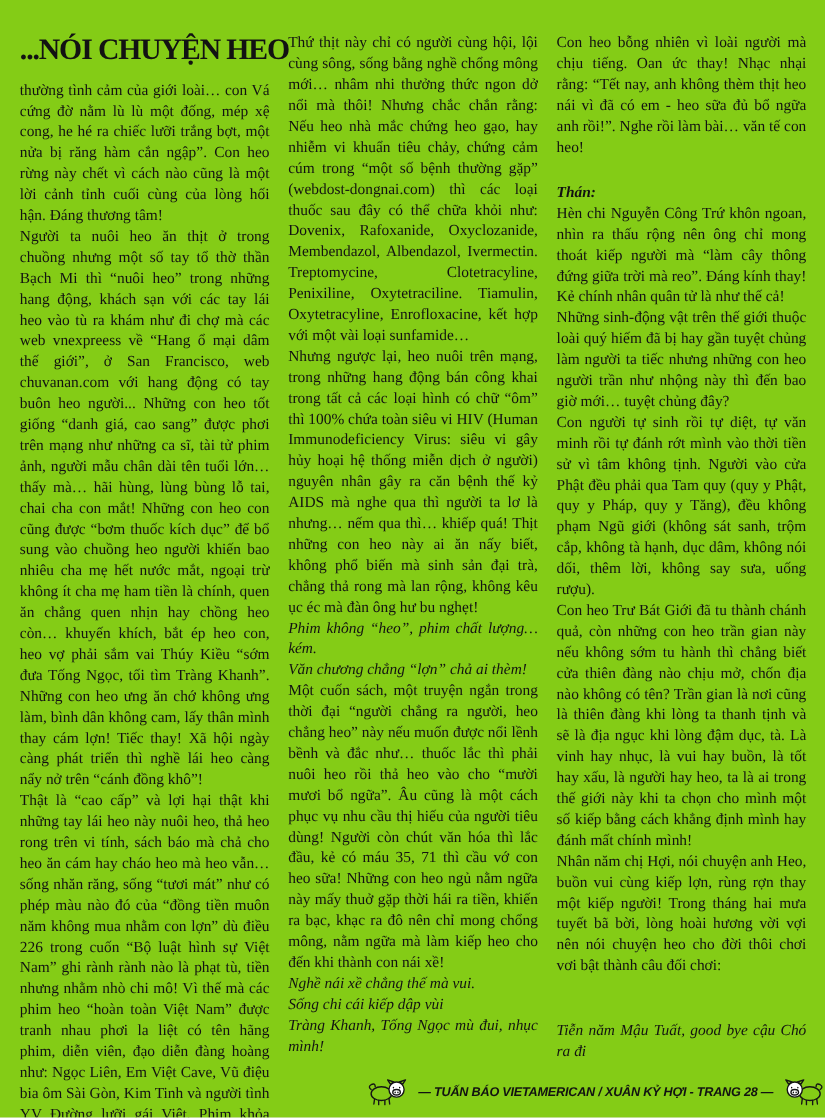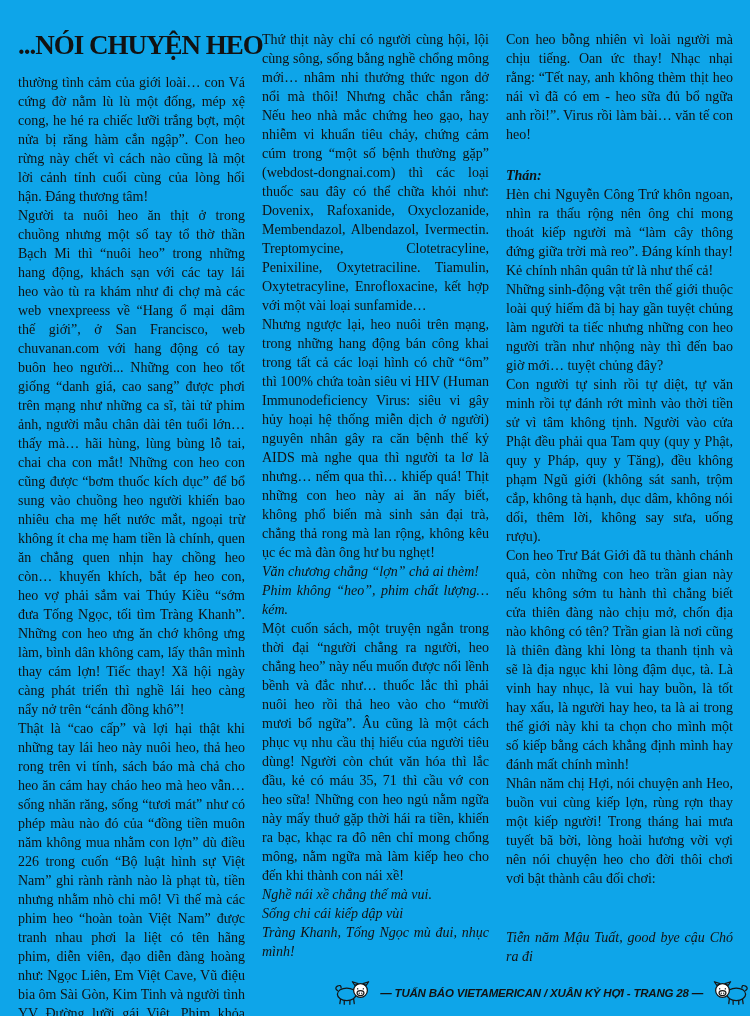--- a/index.html
+++ b/index.html
@@ -1,20 +1,20 @@
 <!DOCTYPE html>
 <html><head>
 <meta charset="utf-8">
 <style>
   html,body { margin:0; padding:0; background:#e8e8e8; }
   .page {
     position:relative;
     width:750px; height:1016px;
     margin:0 auto;
-    background:#0ea5e9;
+    background:#84cc16;
     color:#121212;
     font-family:"Liberation Serif", serif;
     overflow:hidden;
   }
   .columns {
     display:flex;
     gap:17px;
     padding:30px 18px 0 18px;
     box-sizing:border-box;
   }
@@ -66,30 +66,30 @@
     <div class="col">
       <h1 class="title">...NÓI CHUYỆN HEO</h1>
       <p>thường tình cảm của giới loài… con Vá cứng đờ nằm lù lù một đống, mép xệ cong, he hé ra chiếc lưỡi trắng bợt, một nửa bị răng hàm cắn ngập”. Con heo rừng này chết vì cách nào cũng là một lời cảnh tỉnh cuối cùng của lòng hối hận. Đáng thương tâm!</p>
       <p>Người ta nuôi heo ăn thịt ở trong chuồng nhưng một số tay tổ thờ thần Bạch Mi thì “nuôi heo” trong những hang động, khách sạn với các tay lái heo vào tù ra khám như đi chợ mà các web vnexpreess về “Hang ổ mại dâm thế giới”, ở San Francisco, web chuvanan.com với hang động có tay buôn heo người... Những con heo tốt giống “danh giá, cao sang” được phơi trên mạng như những ca sĩ, tài tử phim ảnh, người mẫu chân dài tên tuổi lớn… thấy mà… hãi hùng, lùng bùng lỗ tai, chai cha con mắt! Những con heo con cũng được “bơm thuốc kích dục” để bổ sung vào chuồng heo người khiến bao nhiêu cha mẹ hết nước mắt, ngoại trừ không ít cha mẹ ham tiền là chính, quen ăn chẳng quen nhịn hay chồng heo còn… khuyến khích, bắt ép heo con, heo vợ phải sắm vai Thúy Kiều “sớm đưa Tống Ngọc, tối tìm Tràng Khanh”. Những con heo ưng ăn chớ không ưng làm, bình dân không cam, lấy thân mình thay cám lợn! Tiếc thay! Xã hội ngày càng phát triển thì nghề lái heo càng nẩy nở trên “cánh đồng khô”!</p>
       <p>Thật là “cao cấp” và lợi hại thật khi những tay lái heo này nuôi heo, thả heo rong trên vi tính, sách báo mà chả cho heo ăn cám hay cháo heo mà heo vẫn… sống nhăn răng, sống “tươi mát” như có phép màu nào đó của “đồng tiền muôn năm không mua nhằm con lợn” dù điều 226 trong cuốn “Bộ luật hình sự Việt Nam” ghi rành rành nào là phạt tù, tiền nhưng nhằm nhò chi mô! Vì thế mà các phim heo “hoàn toàn Việt Nam” được tranh nhau phơi la liệt có tên hãng phim, diễn viên, đạo diễn đàng hoàng như: Ngọc Liên, Em Việt Cave, Vũ điệu bia ôm Sài Gòn, Kim Tinh và người tình YV Đường lưỡi gái Việt, Phim khỏa thân HKA, Ăn chơi Thái Nguyên… Heo mất mùa thời chiến thì thịnh hành thời bình! Thịt heo này ăn sống mà không</p>
     </div>
 
     <div class="col">
       <p>Thứ thịt này chỉ có người cùng hội, lội cùng sông, sống bằng nghề chổng mông mới… nhâm nhi thưởng thức ngon dở nổi mà thôi! Nhưng chắc chắn rằng: Nếu heo nhà mắc chứng heo gạo, hay nhiễm vi khuẩn tiêu chảy, chứng cảm cúm trong “một số bệnh thường gặp” (webdost-dongnai.com) thì các loại thuốc sau đây có thể chữa khỏi như: Dovenix, Rafoxanide, Oxyclozanide, Membendazol, Albendazol, Ivermectin. Treptomycine, Clotetracyline, Penixiline, Oxytetraciline. Tiamulin, Oxytetracyline, Enrofloxacine, kết hợp với một vài loại sunfamide…</p>
       <p>Nhưng ngược lại, heo nuôi trên mạng, trong những hang động bán công khai trong tất cả các loại hình có chữ “ôm” thì 100% chứa toàn siêu vi HIV (Human Immunodeficiency Virus: siêu vi gây hủy hoại hệ thống miễn dịch ở người) nguyên nhân gây ra căn bệnh thế kỷ AIDS mà nghe qua thì người ta lơ là nhưng… nếm qua thì… khiếp quá! Thịt những con heo này ai ăn nấy biết, không phổ biến mà sinh sản đại trà, chẳng thả rong mà lan rộng, không kêu ục éc mà đàn ông hư bu nghẹt!</p>
+      <p class="em">Phim không “heo”, phim chất lượng… kém.</p>
       <p class="em">Văn chương chẳng “lợn” chả ai thèm!</p>
-      <p class="em">Phim không “heo”, phim chất lượng… kém.</p>
       <p>Một cuốn sách, một truyện ngắn trong thời đại “người chẳng ra người, heo chẳng heo” này nếu muốn được nổi lềnh bềnh và đắc như… thuốc lắc thì phải nuôi heo rồi thả heo vào cho “mười mươi bổ ngữa”. Âu cũng là một cách phục vụ nhu cầu thị hiếu của người tiêu dùng! Người còn chút văn hóa thì lắc đầu, kẻ có máu 35, 71 thì cầu vớ con heo sữa! Những con heo ngủ nằm ngữa này mấy thuở gặp thời hái ra tiền, khiến ra bạc, khạc ra đô nên chỉ mong chổng mông, nằm ngữa mà làm kiếp heo cho đến khi thành con nái xề!</p>
       <p class="em">Nghề nái xề chẳng thế mà vui.</p>
       <p class="em">Sống chi cái kiếp dập vùi</p>
       <p class="em">Tràng Khanh, Tống Ngọc mù đui, nhục mình!</p>
     </div>
 
     <div class="col">
-      <p>Con heo bỗng nhiên vì loài người mà chịu tiếng. Oan ức thay! Nhạc nhại rằng: “Tết nay, anh không thèm thịt heo nái vì đã có em - heo sữa đủ bổ ngữa anh rồi!”. Virus rồi làm bài… văn tế con heo!</p>
+      <p>Con heo bỗng nhiên vì loài người mà chịu tiếng. Oan ức thay! Nhạc nhại rằng: “Tết nay, anh không thèm thịt heo nái vì đã có em - heo sữa đủ bổ ngữa anh rồi!”. Nghe rồi làm bài… văn tế con heo!</p>
       <p class="heading">Thán:</p>
       <p>Hèn chi Nguyễn Công Trứ khôn ngoan, nhìn ra thấu rộng nên ông chỉ mong thoát kiếp người mà “làm cây thông đứng giữa trời mà reo”. Đáng kính thay! Kẻ chính nhân quân tử là như thế cả!</p>
       <p>Những sinh-động vật trên thế giới thuộc loài quý hiếm đã bị hay gần tuyệt chủng làm người ta tiếc nhưng những con heo người trần như nhộng này thì đến bao giờ mới… tuyệt chủng đây?</p>
       <p>Con người tự sinh rồi tự diệt, tự văn minh rồi tự đánh rớt mình vào thời tiền sử vì tâm không tịnh. Người vào cửa Phật đều phải qua Tam quy (quy y Phật, quy y Pháp, quy y Tăng), đều không phạm Ngũ giới (không sát sanh, trộm cắp, không tà hạnh, dục dâm, không nói dối, thêm lời, không say sưa, uống rượu).</p>
       <p>Con heo Trư Bát Giới đã tu thành chánh quả, còn những con heo trần gian này nếu không sớm tu hành thì chẳng biết cửa thiên đàng nào chịu mở, chốn địa nào không có tên? Trần gian là nơi cũng là thiên đàng khi lòng ta thanh tịnh và sẽ là địa ngục khi lòng đậm dục, tà. Là vinh hay nhục, là vui hay buồn, là tốt hay xấu, là người hay heo, ta là ai trong thế giới này khi ta chọn cho mình một số kiếp bằng cách khẳng định mình hay đánh mất chính mình!</p>
       <p>Nhân năm chị Hợi, nói chuyện anh Heo, buồn vui cùng kiếp lợn, rùng rợn thay một kiếp người! Trong tháng hai mưa tuyết bã bời, lòng hoài hương vời vợi nên nói chuyện heo cho đời thôi chơi vơi bật thành câu đối chơi:</p>
       <p class="em gap-top">Tiễn năm Mậu Tuất, good bye cậu Chó ra đi</p>
 
     </div>
 

